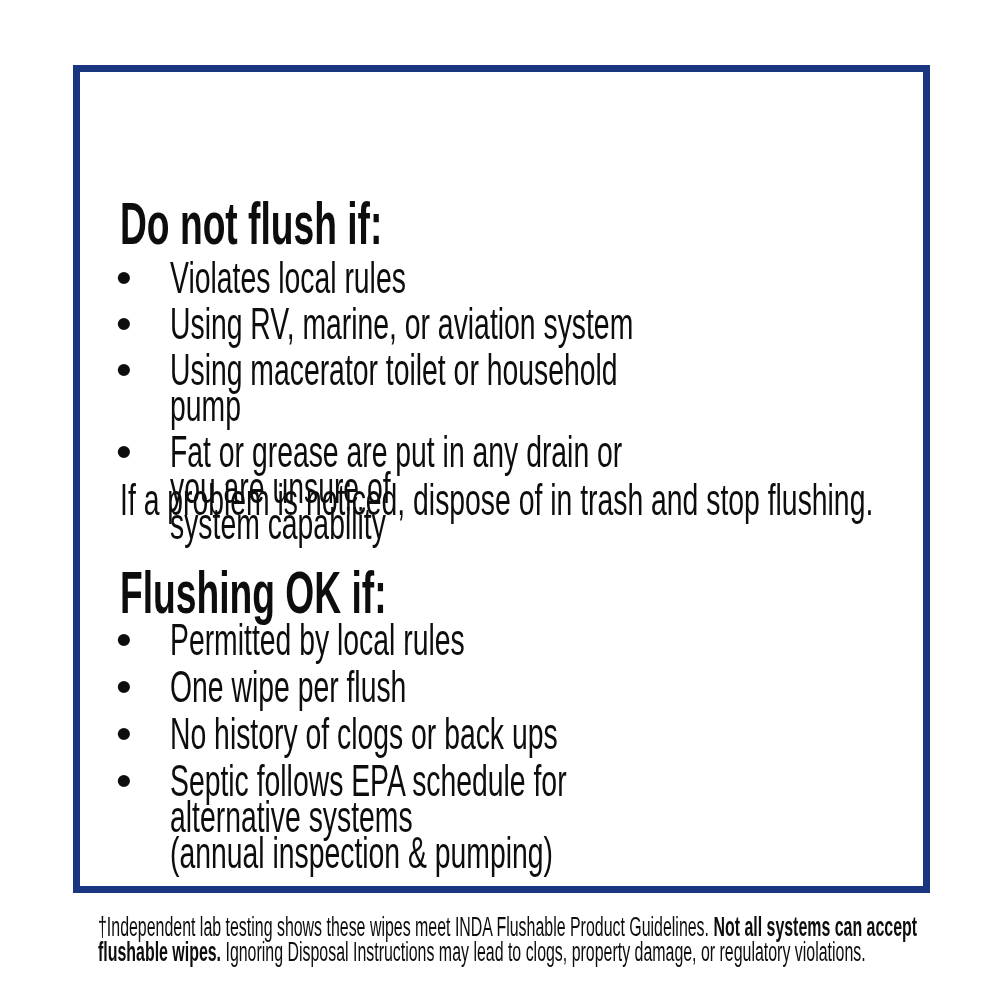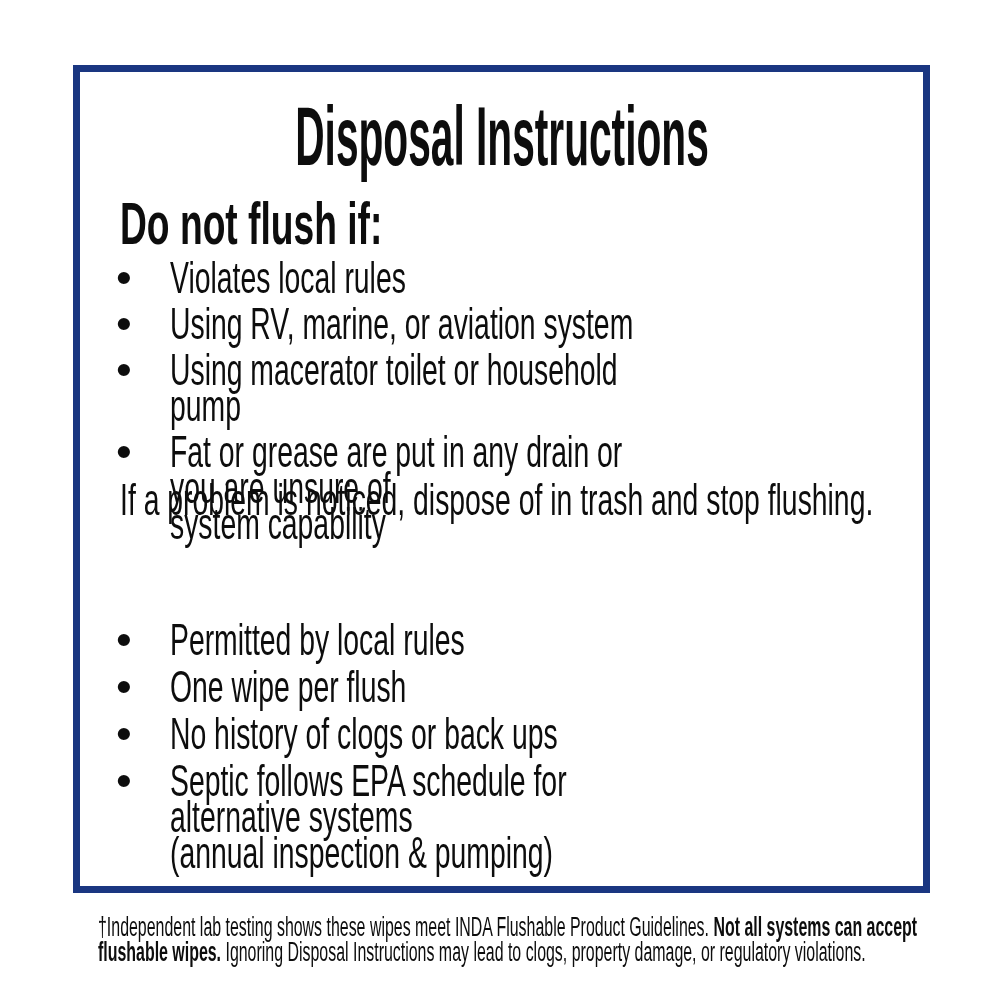--- a/index.html
+++ b/index.html
@@ -42,23 +42,20 @@
   }
   .footnote .fb { font-weight:bold; white-space:pre-line; }
 </style>
 </head>
 <body>
 
 <div class="label">
 
   <div class="panel"></div>
 
-  <div class="title">
-    <span class="cx">Disposal Instructions</span>
-  </div>
 
   <div class="h" id="h-do-not-flush">
     <span class="cx">Do not flush if:</span>
   </div>
 
   <ul class="blist" id="list-do-not-flush">
     <li>
       <span class="marker">•</span>
       <span class="btext">Violates local rules</span>
     </li>
@@ -74,20 +71,23 @@
       <span class="marker">•</span>
       <span class="btext">Fat or grease are put in any drain or you are unsure of
 system capability</span>
     </li>
   </ul>
 
   <div class="note">
     <span class="cx">If a problem is noticed, dispose of in trash and stop flushing.</span>
   </div>
 
+  <div class="h" id="h-flushing-ok">
+    <span class="cx">Flushing OK if:</span>
+  </div>
 
   <ul class="blist" id="list-flushing-ok">
     <li>
       <span class="marker">•</span>
       <span class="btext">Permitted by local rules</span>
     </li>
     <li>
       <span class="marker">•</span>
       <span class="btext">One wipe per flush</span>
     </li>

